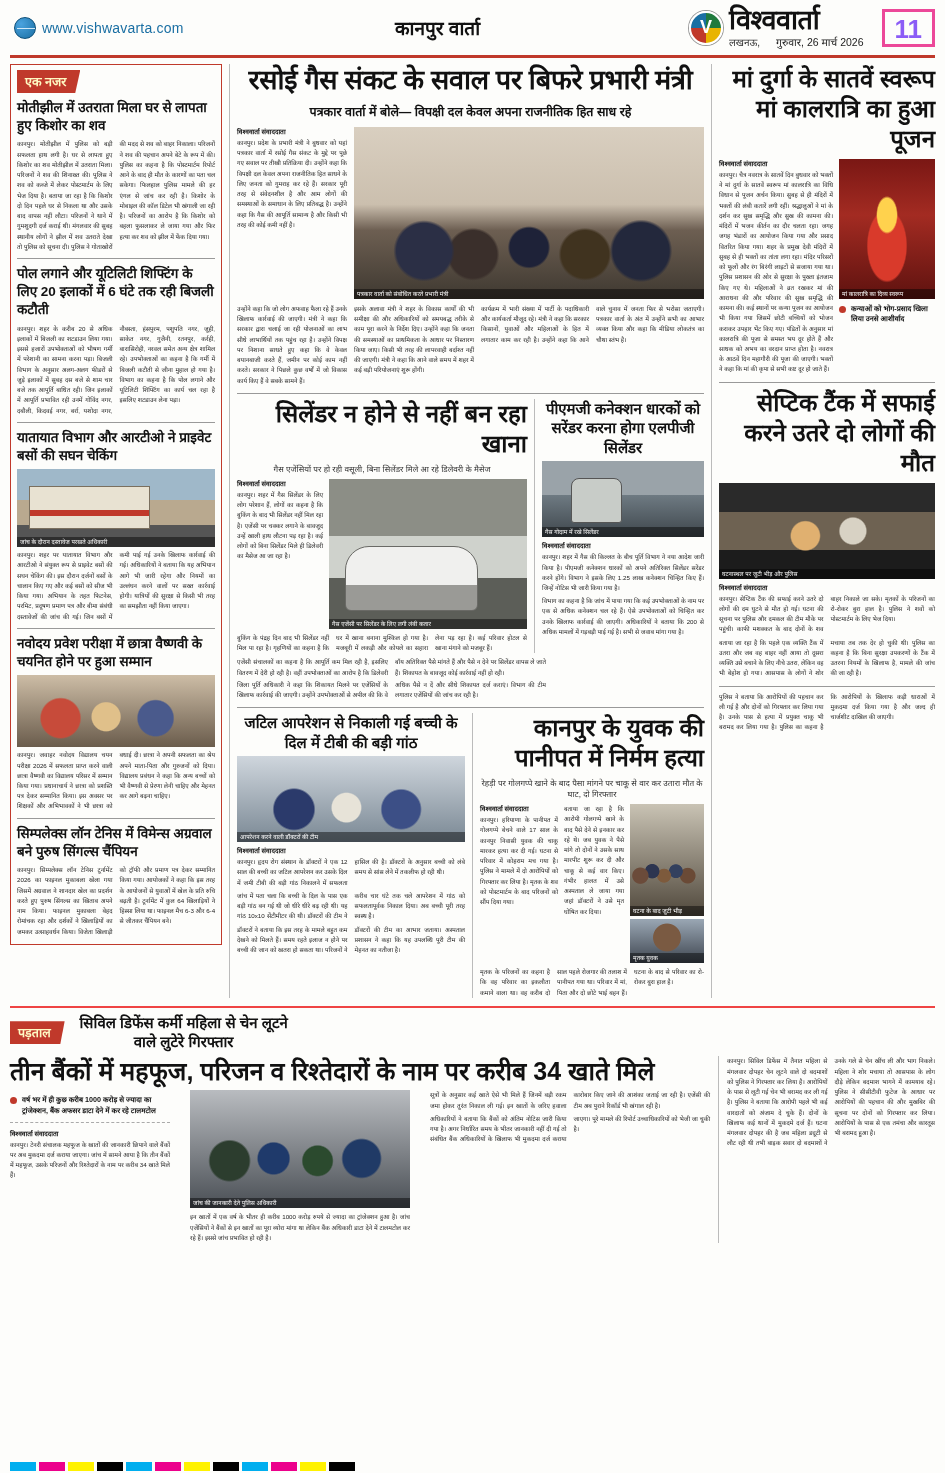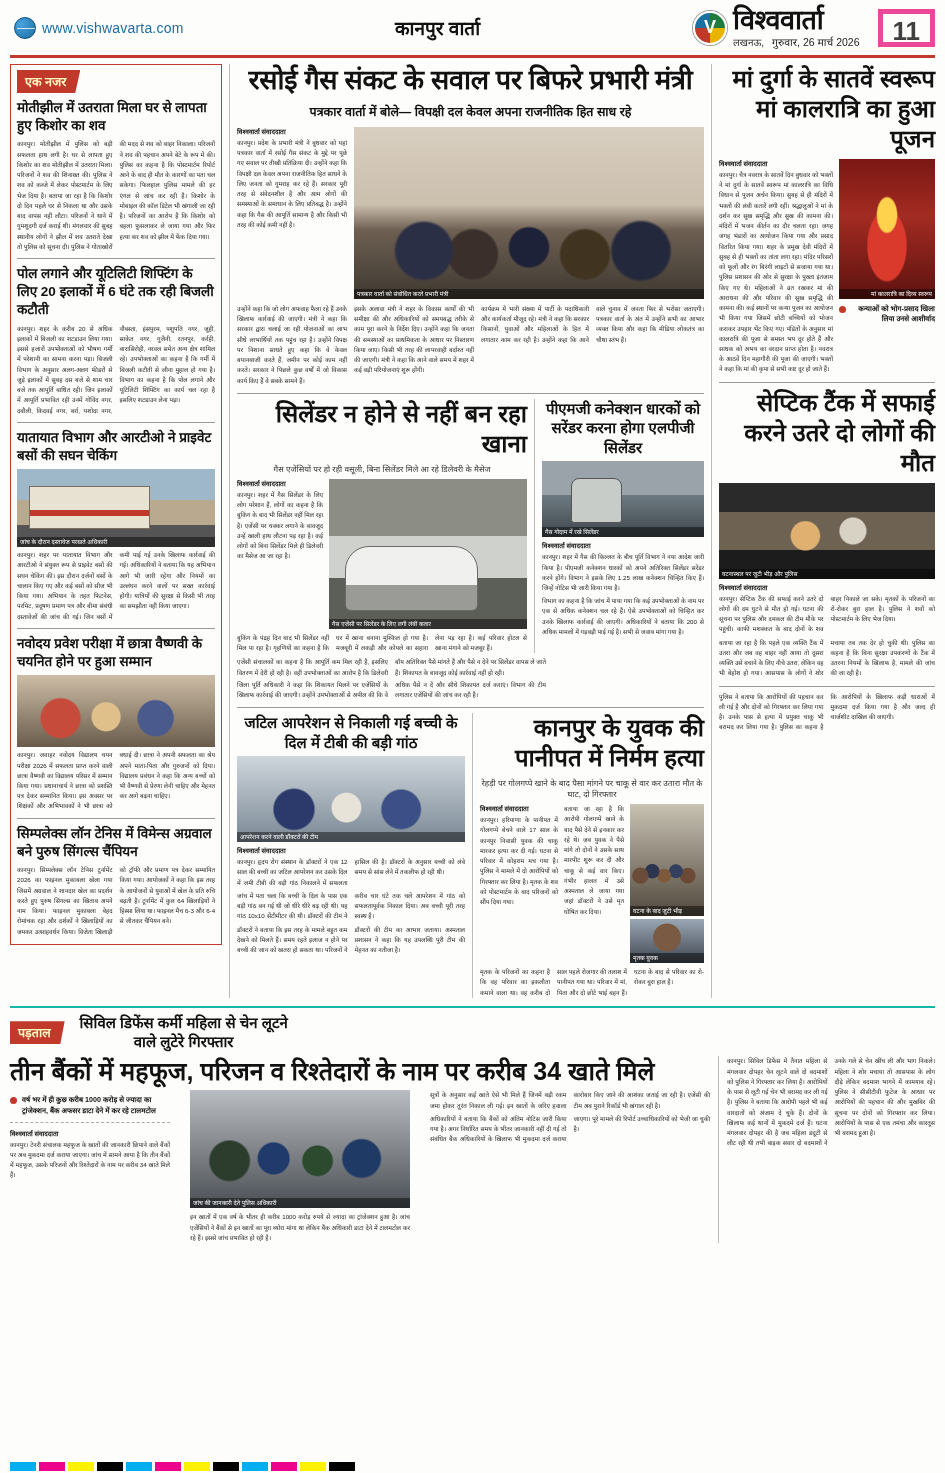--- a/index.html
+++ b/index.html
@@ -44,21 +44,21 @@
     background: conic-gradient(#1f7a3d 0 25%, #e8b400 0 50%, #c0392b 0 75%, #1a6fa3 0 100%);
     display:flex; align-items:center; justify-content:center;
     color:#fff; font-weight:bold; font-size:18px;
     border:2px solid #fff; box-shadow:0 0 0 1px #999;
   }
   .logo-text { line-height:1; }
   .logo-name { font-size:27px; font-weight:bold; letter-spacing:-0.5px; }
   .logo-sub { font-size:10px; color:#333; margin-top:2px; }
   .dateline { font-size:10.5px; color:#222; margin-top:3px; }
   .page-num {
-    border:5px solid #ec4899; color:#404040; font-size:26px; font-weight:bold;
+    border:3px solid #ec4899; color:#8b5cf6; font-size:26px; font-weight:bold;
     padding:0 10px; line-height:34px; height:38px; margin-left:8px;
   }
 
   
   .body-grid { display:flex; gap:7px; margin-top:6px; }
   .col { }
   .col1 { width:218px; }
   .col-main { width:480px; }
   .col3 { width:222px; }
 
@@ -198,21 +198,21 @@
       radial-gradient(circle at 78% 58%, #203a66 0 10%, transparent 11%),
       linear-gradient(180deg,#b9bcc0, #4a4f55);
   }
   .bullet-note {
     display:flex; gap:5px; align-items:flex-start; font-size:7.2px;
     font-weight:bold; line-height:1.4; margin-top:5px;
   }
   .dot-red { width:7px; height:7px; border-radius:50%; background:#c0392b; margin-top:2px; flex:0 0 auto;}
 
   
-  .bottom { margin-top:8px; border-top:2px solid #14b8a6; padding-top:6px; }
+  .bottom { margin-top:8px; border-top:2px solid #ef4444; padding-top:6px; }
   .bottom-flex { display:flex; gap:8px; }
   .big-head {
     font-size:25px; font-weight:bold; line-height:1.2;
   }
   .cmyk {
     position:absolute; left:10px; bottom:2px; display:flex; gap:3px;
   }
   .cmyk span { display:block; width:26px; height:9px; }
 </style>
 </head>
@@ -226,21 +226,21 @@
       <span class="site-url">www.vishwavarta.com</span>
     </div>
     <div class="mh-center">
       <div class="edition">कानपुर वार्ता</div>
     </div>
     <div class="mh-right">
       <div class="logo-wrap">
         <div class="logo-mark">V</div>
         <div class="logo-text">
           <div class="logo-name">विश्ववार्ता</div>
-          <div style="display:flex; gap:8px; align-items:baseline;">
+          <div style="display:flex; gap:16px; align-items:baseline;">
             <span class="logo-sub">लखनऊ,</span>
             <span class="dateline">गुरुवार, 26 मार्च 2026</span>
           </div>
         </div>
       </div>
       <div class="page-num">11</div>
     </div>
   </div>
 
   <div class="body-grid">
@@ -385,21 +385,21 @@
     <div class="vrule"></div>
 
     <div class="col col3">
       <div>
         <div class="head2">मां दुर्गा के सातवें स्वरूप मां कालरात्रि का हुआ पूजन</div>
         <div style="display:flex; gap:6px; margin-top:5px;">
           <div style="flex:1;">
             <div class="byline">विश्ववार्ता संवाददाता</div>
             <div class="body-text">कानपुर। चैत्र नवरात्र के सातवें दिन बुधवार को भक्तों ने मां दुर्गा के सातवें स्वरूप मां कालरात्रि का विधि विधान से पूजन अर्चन किया। सुबह से ही मंदिरों में भक्तों की लंबी कतारें लगी रहीं। श्रद्धालुओं ने मां के दर्शन कर सुख समृद्धि और सुख की कामना की। मंदिरों में भजन कीर्तन का दौर चलता रहा। जगह जगह भंडारों का आयोजन किया गया और प्रसाद वितरित किया गया। शहर के प्रमुख देवी मंदिरों में सुबह से ही भक्तों का तांता लगा रहा। मंदिर परिसरों को फूलों और रंग बिरंगी लाइटों से सजाया गया था। पुलिस प्रशासन की ओर से सुरक्षा के पुख्ता इंतजाम किए गए थे। महिलाओं ने व्रत रखकर मां की आराधना की और परिवार की सुख समृद्धि की कामना की। कई स्थानों पर कन्या पूजन का आयोजन भी किया गया जिसमें छोटी बच्चियों को भोजन कराकर उपहार भेंट किए गए। पंडितों के अनुसार मां कालरात्रि की पूजा से समस्त भय दूर होते हैं और साधक को अभय का वरदान प्राप्त होता है। नवरात्र के आठवें दिन महागौरी की पूजा की जाएगी। भक्तों ने कहा कि मां की कृपा से सभी कष्ट दूर हो जाते हैं।</div>
           </div>
-          <div style="width:96px;text-align:right;">
+          <div style="width:96px;">
             <div class="photo ph-idol" style="height:140px;">
               <div class="cap">मां कालरात्रि का दिव्य स्वरूप</div>
             </div>
             <div class="bullet-note">
               <span class="dot-red"></span>
               <span>कन्याओं को भोग-प्रसाद खिला लिया उनसे आशीर्वाद</span>
             </div>
           </div>
         </div>
       </div>

